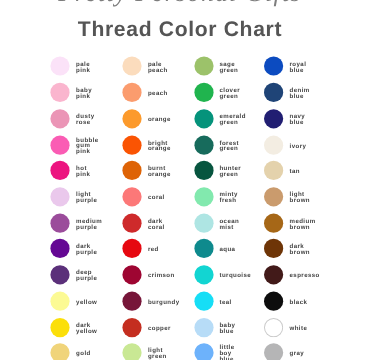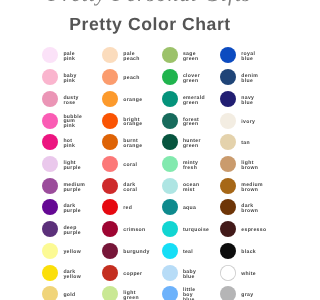--- a/index.html
+++ b/index.html
@@ -19,21 +19,21 @@
   .sw.ring{box-shadow:inset 0 0 0 .8px #cbcbcb;}
   .lb{position:absolute;left:21.4px;top:50%;white-space:nowrap;
       transform:translateY(-50%) translateY(1.6px);
       font-size:5.1px;line-height:4.9px;font-weight:bold;letter-spacing:.35px;color:#3f3f3f;}
   .lb i{font-style:normal;display:block;}
 </style>
 </head>
 <body>
 
 <div id="brand">Pretty Personal Gifts</div>
-<div id="title">Pretty Color Chart</div>
+<div id="title">Thread Color Chart</div>
 <div id="grid">
   <div class="col" style="left:42.00px">
     <div class="row" style="top:47.40px">
         <span class="sw" style="background:#FBE2F8"></span>
         <span class="lb" title="pale pink">
           <i>pale</i>
           <i>pink</i>
         </span>
       </div>
     <div class="row" style="top:69.12px">

